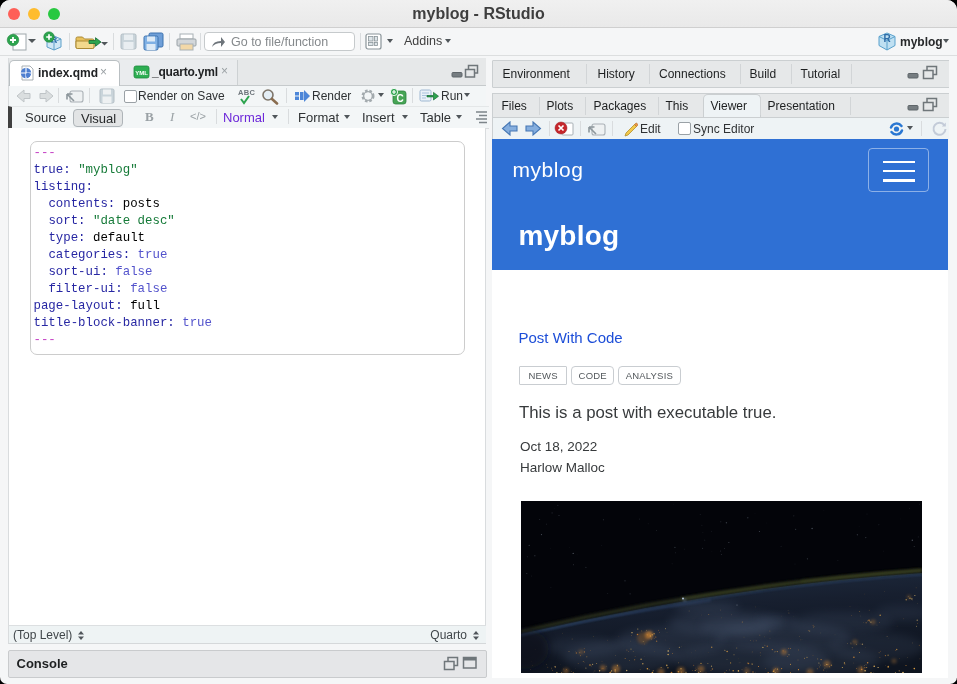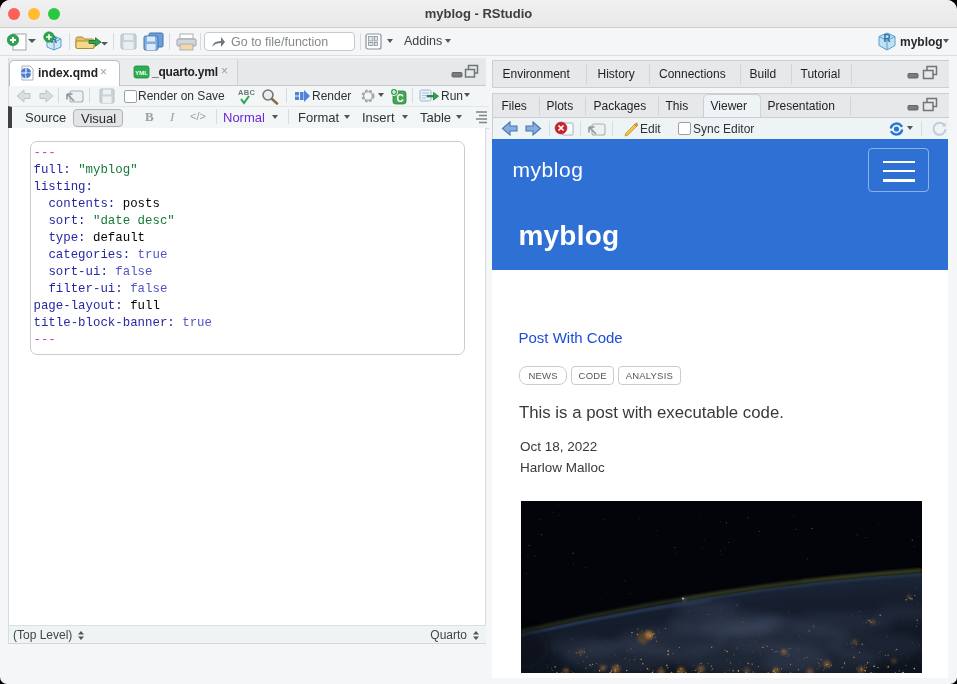--- a/index.html
+++ b/index.html
@@ -5,21 +5,21 @@
   html,body{margin:0;padding:0}
   body{width:957px;height:684px;background:#000;font-family:"Liberation Sans",sans-serif;position:relative;overflow:hidden}
   .abs{position:absolute}
   #win{position:absolute;left:0;top:0;width:957px;height:684px;background:#f5f6f7;border-radius:10px 10px 7px 7px;overflow:hidden}
   .sep{position:absolute;width:1px;background:#d9dcde}
   .caret{display:inline-block;width:0;height:0;border-left:3.5px solid transparent;border-right:3.5px solid transparent;border-top:4px solid #50565a;vertical-align:middle}
   .lbl{position:absolute;font-size:12px;font-weight:400;color:#1d1f20;white-space:nowrap}
   
   #titlebar{position:absolute;left:0;top:0;width:957px;height:27px;background:linear-gradient(#f0f0f0,#e9e9e9);border-bottom:1px solid #cfcfcf}
   .light{position:absolute;top:8px;width:12px;height:12px;border-radius:50%}
-  #title{position:absolute;top:0;left:0;width:957px;text-align:center;font-size:13px;font-weight:700;color:#3e3e3e;line-height:27px}
+  #title{position:absolute;top:0;left:0;width:957px;text-align:center;font-size:16px;font-weight:700;color:#3e3e3e;line-height:27px}
   
   #maintb{position:absolute;left:0;top:28px;width:957px;height:27px;background:#f5f6f7;border-bottom:1px solid #dcdedf}
   
   #tabstrip{position:absolute;left:8px;top:58px;width:477px;height:27px;background:#e6e8e9;border-bottom:1px solid #c6cacc;border-left:1px solid #d9dcde}
   #tab1{position:absolute;left:0px;top:2px;width:109px;height:25px;background:#fff;border:1px solid #b9bfc2;border-bottom:none;border-radius:5px 5px 0 0}
   #tab2{position:absolute;left:111px;top:2px;width:117px;height:25px;border-right:1px solid #cdd1d3;background:#eaecee}
   .tabtxt{font-size:12px;font-weight:700;color:#202224}
   .tabx{color:#9aa0a4;font-size:12px;font-weight:400}
   #edtb1{position:absolute;left:8px;top:86px;width:477px;height:20px;background:#f3f6f7;border-left:1px solid #d9dcde}
   #edtb2{position:absolute;left:8px;top:106px;width:477px;height:21px;background:#f3f6f7;border-top:1px solid #e4e7e8;border-bottom:1px solid #d9dcde;border-left:4px solid #404040}
@@ -215,21 +215,21 @@
     <span class="caret abs" style="left:390px;top:8px"></span>
     <span class="abs" style="left:408px;top:3px;font-size:13px;color:#2f3234">Table</span>
     <span class="caret abs" style="left:444px;top:8px"></span>
     <svg class="abs" style="left:461px;top:3px" width="15" height="14">
       <path d="M3 2h11M6 5.5h8M3 9h11M6 12.5h8" stroke="#7d858a" stroke-width="1.6"></path>
     </svg>
   </div>
   <div id="editor">
     <div id="codeblock">
         <div id="code"><span class="cd">---</span>
-<span class="ck">full:</span> <span class="cs">"myblog"</span>
+<span class="ck">true:</span> <span class="cs">"myblog"</span>
 <span class="ck">listing:</span>
   <span class="ck">contents:</span> <span class="cp">posts</span>
   <span class="ck">sort:</span> <span class="cs">"date desc"</span>
   <span class="ck">type:</span> <span class="cp">default</span>
   <span class="ck">categories:</span> <span class="cb">true</span>
   <span class="ck">sort-ui:</span> <span class="cb">false</span>
   <span class="ck">filter-ui:</span> <span class="cb">false</span>
 <span class="ck">page-layout:</span> <span class="cp">full</span>
 <span class="ck">title-block-banner:</span> <span class="cb">true</span>
 <span class="cd">---</span></div>
@@ -239,20 +239,31 @@
     <span class="sbtxt" style="left:4px">(Top Level)</span>
     <svg class="abs" style="left:68px;top:5px" width="8" height="9">
         <path d="M4 0L7 3.5H1z" fill="#50555a"></path>
         <path d="M4 9L7 5.5H1z" fill="#50555a"></path>
       </svg>
     <span class="sbtxt" style="right:19px">Quarto</span>
     <svg class="abs" style="right:6px;top:5px" width="8" height="9">
         <path d="M4 0L7 3.5H1z" fill="#50555a"></path>
         <path d="M4 9L7 5.5H1z" fill="#50555a"></path>
       </svg>
+  </div>
+  <div id="console">
+      <span style="position:absolute;left:7.5px;top:5px;font-size:13px;font-weight:700;color:#1d1f20">Console</span>
+    <svg class="abs" style="left:434px;top:5px" width="16" height="16">
+      <rect x="5" y="1.5" width="9.5" height="8" fill="none" stroke="#6f767a" stroke-width="1.5"></rect>
+      <rect x="1.5" y="5.5" width="9.5" height="8" fill="#e5e6e8" stroke="#6f767a" stroke-width="1.5"></rect>
+    </svg>
+    <svg class="abs" style="left:453px;top:5px" width="16" height="14">
+      <rect x="1.5" y="1.5" width="12.5" height="10.5" fill="none" stroke="#6f767a" stroke-width="1.5"></rect>
+      <rect x="1.5" y="1.5" width="12.5" height="3" fill="#6f767a"></rect>
+    </svg>
   </div>
 
   <div id="envstrip">
     <div class="cellsep" style="left:92.5px"></div>
     <div class="cellsep" style="left:155.5px"></div>
     <div class="cellsep" style="left:247px"></div>
     <div class="cellsep" style="left:297.5px"></div>
     <div class="cellsep" style="left:357.5px"></div>
     <span class="lbl" style="left:9.5px;top:6px">Environment</span>
     <span class="lbl" style="left:104.5px;top:6px">History</span>
@@ -335,25 +346,25 @@
       <span style="position:absolute;left:20.5px;top:19px;font-size:21px;letter-spacing:.55px;color:#fff">myblog</span>
       <div style="position:absolute;left:376px;top:9px;width:59px;height:42px;border:1px solid rgba(255,255,255,.45);border-radius:4px">
         <div style="position:absolute;left:14px;top:11.5px;width:31.5px;height:2.6px;background:#fff"></div>
         <div style="position:absolute;left:14px;top:20.8px;width:31.5px;height:2.6px;background:#fff"></div>
         <div style="position:absolute;left:14px;top:30px;width:31.5px;height:2.6px;background:#fff"></div>
       </div>
       <span style="position:absolute;left:26.5px;top:80.5px;font-size:28px;font-weight:700;color:#fff;letter-spacing:.2px">myblog</span>
     </div>
     <div style="position:absolute;left:26.5px;top:190px;font-size:15px;color:#1d4ed8">Post With Code</div>
     <div style="position:absolute;left:27px;top:227px;font-size:0">
-      <span style="display:inline-block;border:1px solid #c9cdd1;border-radius:8px;padding:3px 8.5px;font-size:9.5px;color:#53585c;letter-spacing:.2px">NEWS</span>
+      <span style="display:inline-block;border:1px solid #c9cdd1;border-radius:1px;padding:3px 8.5px;font-size:9.5px;color:#53585c;letter-spacing:.2px">NEWS</span>
       <span style="display:inline-block;border:1px solid #c9cdd1;border-radius:4px;padding:3px 6.5px;font-size:9.5px;color:#53585c;letter-spacing:.2px;margin-left:3.8px">CODE</span>
       <span style="display:inline-block;border:1px solid #c9cdd1;border-radius:4px;padding:3px 6.5px;font-size:9.5px;color:#53585c;letter-spacing:.2px;margin-left:3.8px">ANALYSIS</span>
     </div>
-    <div style="position:absolute;left:27px;top:264px;font-size:16.8px;color:#373a3c">This is a post with executable code.</div>
+    <div style="position:absolute;left:27px;top:264px;font-size:16.8px;color:#373a3c">This is a post with executable true.</div>
     <div style="position:absolute;left:28px;top:300px;font-size:13.5px;color:#373a3c">Oct 18, 2022</div>
     <div style="position:absolute;left:28px;top:321px;font-size:13.5px;color:#373a3c">Harlow Malloc</div>
     <div id="earth" style="position:absolute;left:28.5px;top:362px;width:401px;height:172px;overflow:hidden">
         <svg width="401" height="172" style="position:absolute;left:0;top:0">
           <defs>
             <linearGradient id="earthg" x1="0" y1="0" x2="0.22" y2="1">
               <stop offset="0" stop-color="#202d41"></stop>
               <stop offset="0.4" stop-color="#171f2f"></stop>
               <stop offset="1" stop-color="#0e141f"></stop>
             </linearGradient>

